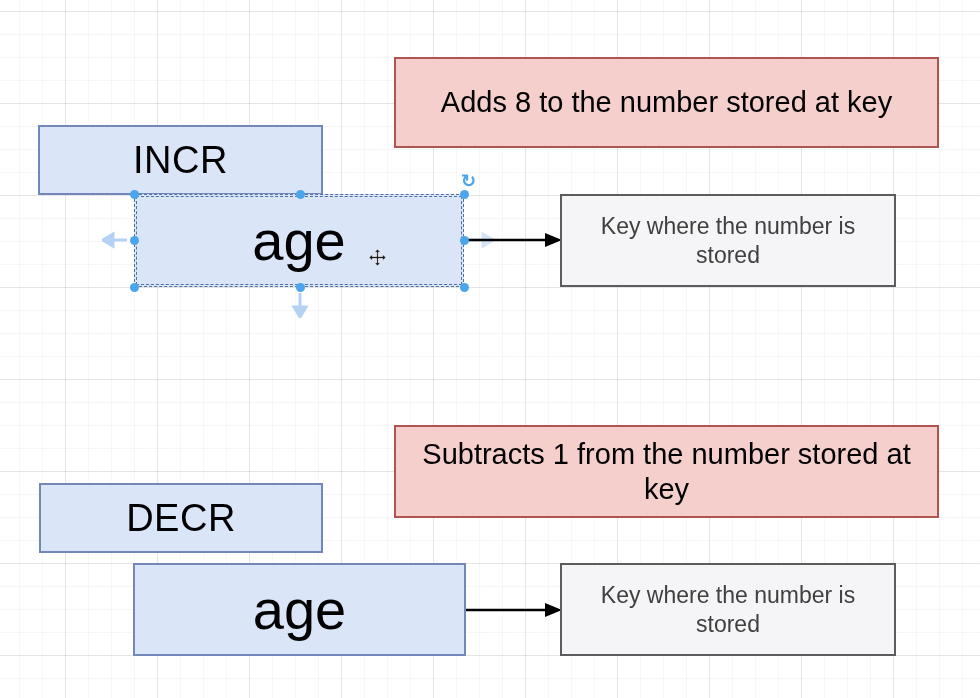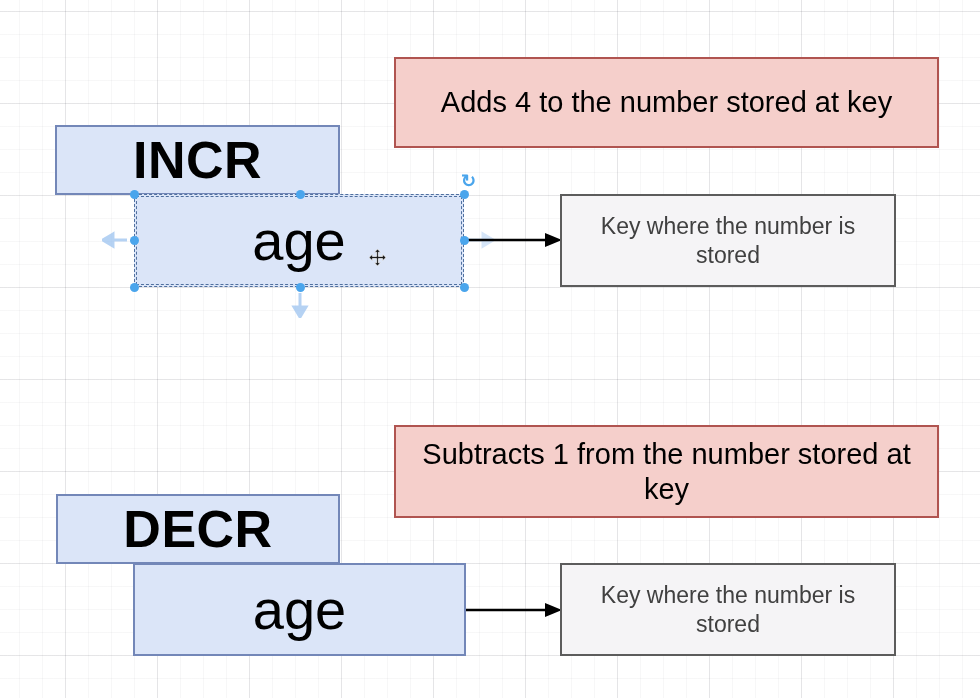--- a/index.html
+++ b/index.html
@@ -25,21 +25,21 @@
   .blue{
     background:var(--blue_fill);
     border:2px solid var(--blue_stroke);
     color:var(--text_black);
   }
   .blue.selected{
     border:1px dashed var(--selection_dash);
     outline:1px dashed var(--selection_dash);
     outline-offset:-3px;
   }
-  .cmd{font-weight:bold;font-size:52px;letter-spacing:0.5px;margin-left:17px;}
+  .cmd{font-weight:normal;font-size:38px;letter-spacing:0.5px;}
   .keytext{font-size:56px;}
   .red{
     background:var(--red_fill);
     border:2px solid var(--red_stroke);
     color:var(--text_black);
     font-size:29px;line-height:1.2;padding:0 4px;
   }
   .gray{
     background:var(--gray_fill);
     border:2px solid var(--gray_stroke);
@@ -60,21 +60,21 @@
 </head>
 <body>
 
 <div id="canvas">
 
   <div class="shape blue cmd" style="left:38px;top:125px;width:285px;height:70px;">
     <span>INCR</span>
   </div>
 
   <div class="shape red" style="left:394px;top:57px;width:545px;height:91px;">
-    <span>Adds 4 to the number stored at key</span>
+    <span>Adds 8 to the number stored at key</span>
   </div>
 
   <div class="shape blue keytext selected" style="left:134px;top:194px;width:330px;height:93px;">
     <span>age</span>
   </div>
 
   <div class="hint-arrow" style="left:468px;top:231px;opacity:0.45;">
     <svg width="26" height="18">
         <g stroke="#a3c7f1" stroke-width="3" fill="#a3c7f1">
       <line x1="1" y1="9" x2="16" y2="9"></line>
@@ -123,21 +123,21 @@
   <div style="position:absolute;left:369px;top:249px;">
     <svg width="17" height="17" viewBox="0 0 17 17">
       <path d="M8.5 0 L11.5 3.2 H9.4 V7.4 H13.6 V5.3 L17 8.5 L13.6 11.7 V9.6 H9.4 V13.8 H11.5 L8.5 17 L5.5 13.8 H7.6 V9.6 H3.4 V11.7 L0 8.5 L3.4 5.3 V7.4 H7.6 V3.2 H5.5 Z" fill="#1a1a1a" stroke="#ffffff" stroke-width="0.7"></path>
     </svg>
   </div>
 
   <div class="shape red" style="left:394px;top:425px;width:545px;height:93px;">
     <span>Subtracts 1 from the number stored at key</span>
   </div>
 
-  <div class="shape blue cmd" style="left:39px;top:494px;width:284px;height:70px;align-items:center;">
+  <div class="shape blue cmd" style="left:39px;top:483px;width:284px;height:70px;align-items:center;">
     <span>DECR</span>
   </div>
 
   <div class="shape blue keytext" style="left:133px;top:563px;width:333px;height:93px;">
     <span>age</span>
   </div>
 
   <svg style="position:absolute;left:464px;top:600px;" width="100" height="20">
     <line x1="2" y1="10" x2="82" y2="10" stroke="#000000" stroke-width="2.6"></line>
     <polygon points="81,3 98,10 81,17" fill="#000000"></polygon>

